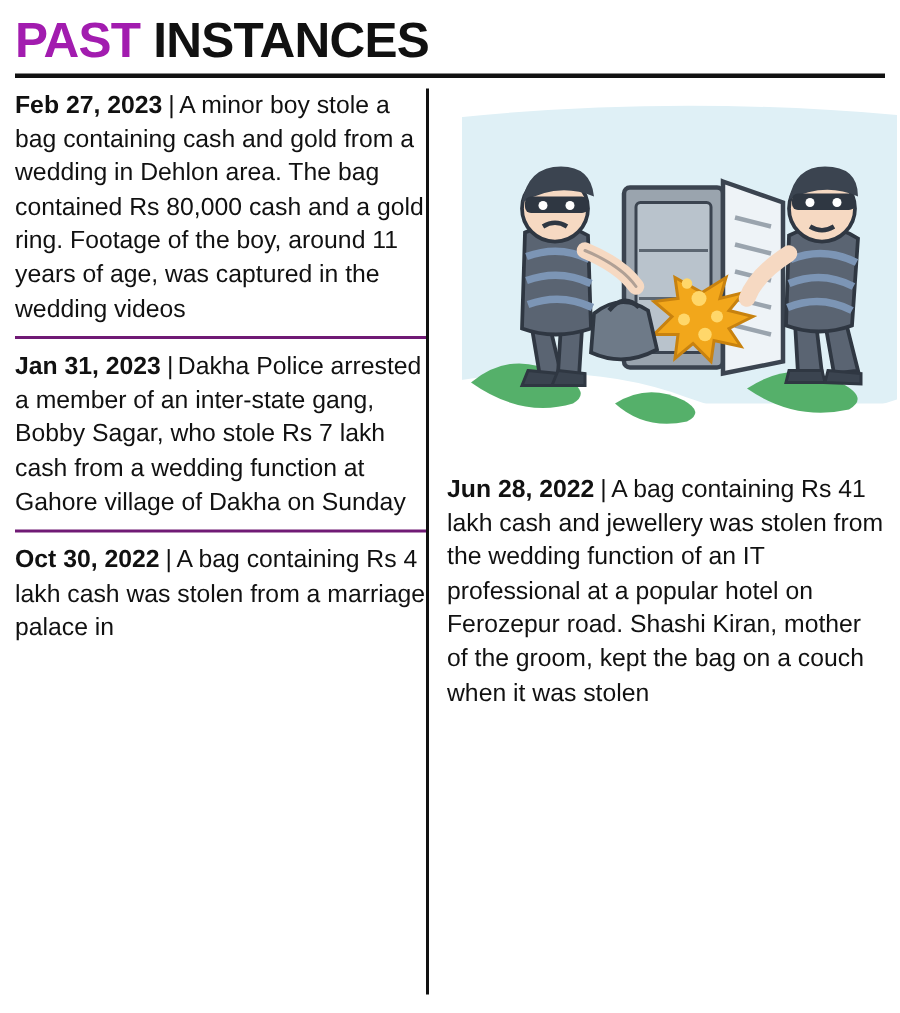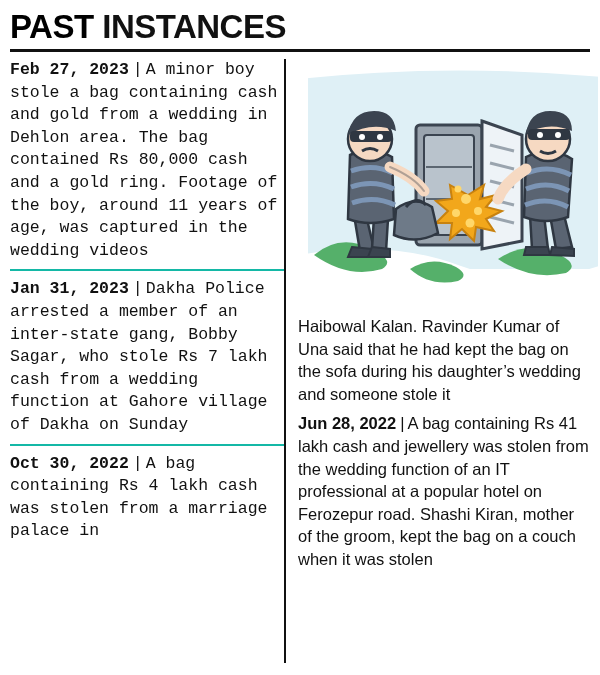--- a/index.html
+++ b/index.html
@@ -29,61 +29,60 @@
   .header-title {
     font-family: "Liberation Sans", sans-serif;
     font-weight: bold;
     font-size: 33px;
     letter-spacing: -0.5px;
     line-height: 38px;
     color: #111111;
     white-space: nowrap;
   }
   .header-title .accent {
-    color: #000000;
+    color: #a21caf;
   }
   .header-rule {
     height: 3px;
     background: #111111;
     margin-top: 3px;
   }
   
   .columns {
     position: relative;
     display: flex;
     margin-top: 7px;
     height: 604px;
   }
   .col {
     box-sizing: border-box;
   }
   .col-left {
     width: 274px;
-    font-family: Liberation Mono, monospace;
   }
   .col-divider {
     width: 2px;
     background: #111111;
     flex: 0 0 auto;
     align-self: stretch;
   }
   .col-right {
     width: 304px;
     padding-left: 12px;
     position: relative;
   }
   
   .item {
     font-size: 16.5px;
     line-height: 22.6px;
     color: #111111;
     padding-bottom: 7px;
   }
   .item + .item {
-    border-top: 2px solid #14b8a6;
+    border-top: 2px solid #701a75;
     padding-top: 7px;
   }
   .item .date {
     font-weight: bold;
   }
   .item .sep {
     color: #111111;
     padding: 0 3px 0 4px;
   }
   .item .body {
@@ -223,21 +222,20 @@
             <rect x="230" y="70" width="42" height="11" rx="4" fill="#2f3742"></rect>
             <circle cx="242" cy="76" r="3" fill="#ffffff"></circle>
             <circle cx="260" cy="76" r="3" fill="#ffffff"></circle>
             <path d="M242 92 q8 5 16 0" stroke="#2f3742" stroke-width="3" fill="none"></path>
 
             <path d="M228 110 q-22 14 -28 30" stroke="#f6d9c2" stroke-width="11" fill="none" stroke-linecap="round"></path>
           </g>
         </svg>
       </div>
 
-      <div class="cont-item">Haibowal Kalan. Ravinder Kumar of Una said that he had kept the bag on the sofa during his daughter’s wedding and someone stole it</div>
 
       <div class="item">
         <span class="date">Jun 28, 2022</span><span class="sep">|</span><span class="body">A bag containing Rs 41 lakh cash and jewellery was stolen from the wedding function of an IT professional at a popular hotel on Ferozepur road. Shashi Kiran, mother of the groom, kept the bag on a couch when it was stolen</span>
       </div>
 
     </div>
   </div>
 </div>
 
 </body></html>

